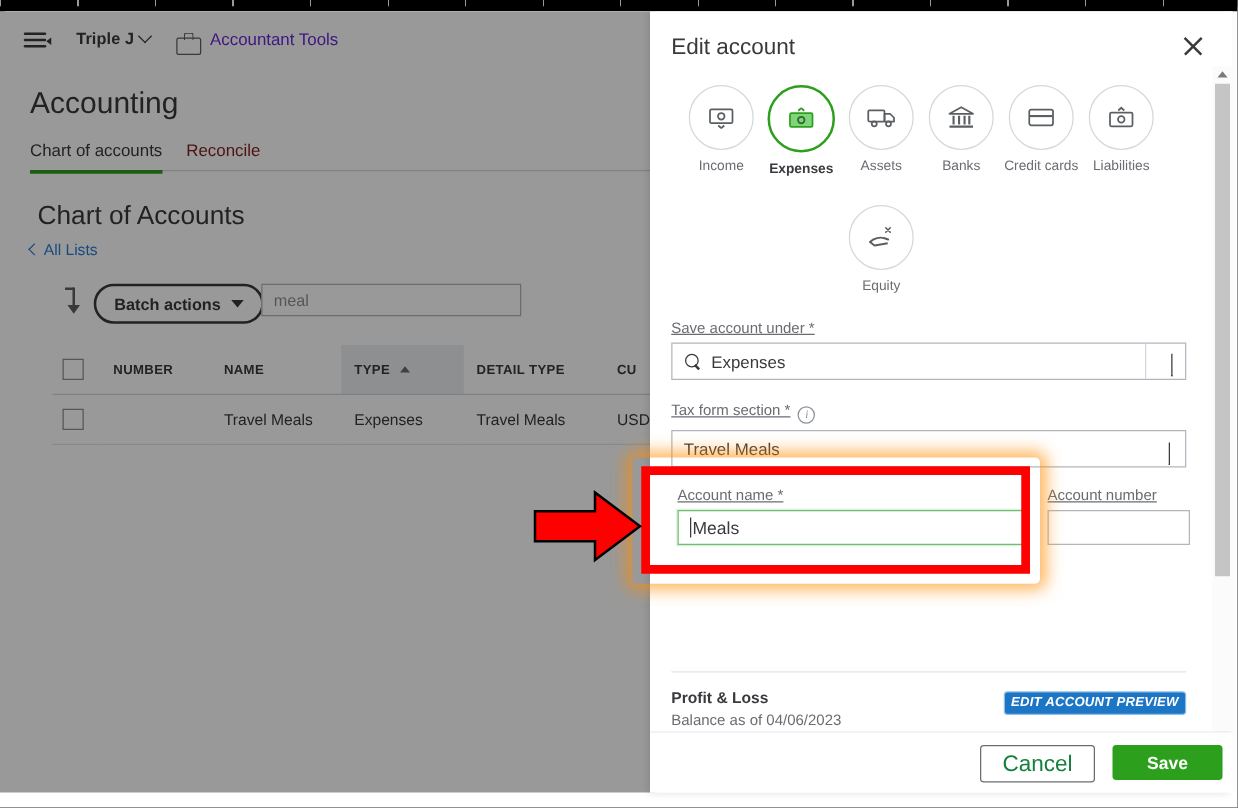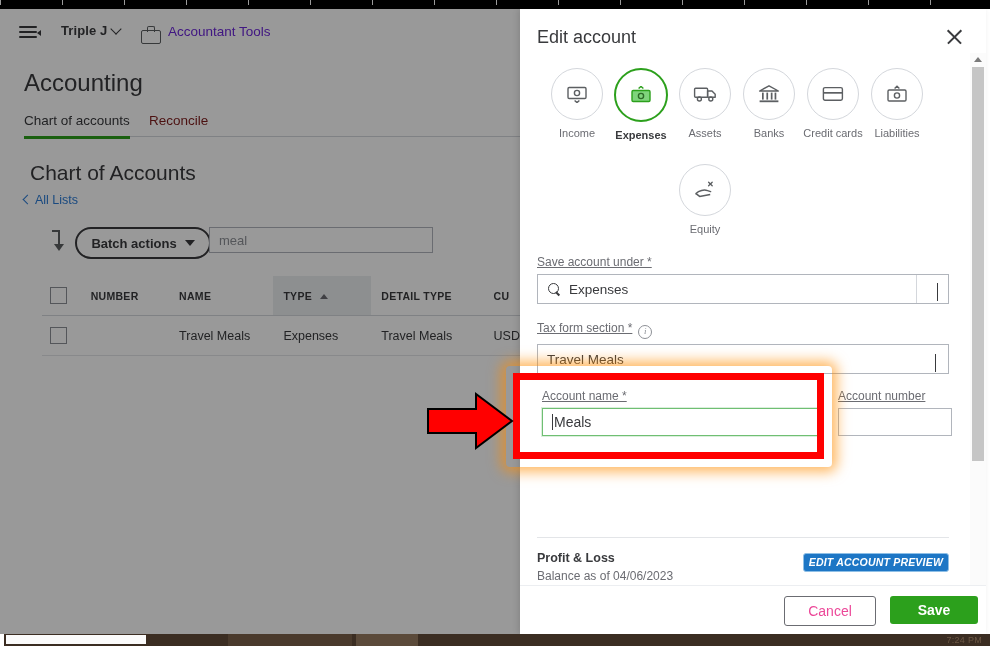--- a/index.html
+++ b/index.html
@@ -118,21 +118,21 @@
     position: absolute; left: 51px; top: 78px; width: 132px; height: 28px;
     border: 2px solid #393a3d; border-radius: 16px; background: #fff;
     font-size: 13px; font-weight: bold; color: #393a3d;
     display:flex; align-items:center; justify-content:center; gap:8px;
   }
   .batch-btn .tri{
     width:0;height:0;border-left:5px solid transparent;border-right:5px solid transparent;
     border-top:6px solid #393a3d;
   }
   .filter-input {
-    position: absolute; left: 185px; top: 78px; width: 224px; height: 26px;
+    position: absolute; left: 185px; top: 78px; width: 208px; height: 26px;
     border: 1px solid #b1b5bc; background: #fff;
     font-size: 13px; color: #8d9096; padding-left: 9px; line-height: 26px;
     box-sizing: border-box;
   }
 
   .tbl {
     position: absolute; left: 18px; top: 127px; width: 478px;
     border-collapse: collapse;
   }
   .tbl th {
@@ -320,21 +320,21 @@
   .vscroll .up{ top:4px; border-bottom:5px solid #7a7a7a;}
   .vscroll .dn{ bottom:4px; border-top:5px solid #7a7a7a;}
 
   .modal-footer {
     position:absolute; left:0; bottom:0; width:466px; height:48px;
     background:#fff; border-top:1px solid #eceef1;
   }
   .btn-cancel {
     position:absolute; right:110px; top:10px; width:90px; height:28px;
     border:1.4px solid #6b6c72; background:#fff; border-radius:3px;
-    font-size:14px; color:#ec4899; display:flex;align-items:center;justify-content:center;
+    font-size:18px; color:#15803d; display:flex;align-items:center;justify-content:center;
     cursor:pointer;
   }
   .btn-save {
     position:absolute; right:8px; top:10px; width:88px; height:28px;
     background:#2ca01c; border-radius:3px; color:#fff; font-size:14px; font-weight:bold;
     display:flex;align-items:center;justify-content:center; cursor:pointer;
   }
 
   
   .hl-glow {
@@ -592,20 +592,14 @@
       <div class="btn-save">Save</div>
     </div>
   </div>
 
   <div class="hl-glow"></div>
   <div class="hl-box"></div>
   <svg class="arrow-ann" viewBox="0 0 88 62">
     <path d="M2 19 H50 V4 L86 31 L50 58 V43 H2 Z" fill="#ff0000" stroke="#000000" stroke-width="2" stroke-linejoin="miter"></path>
   </svg>
 
-  <div class="hscroll">
-    <div class="thumb"></div>
-    <div class="seg1"></div>
-    <div class="seg2"></div>
-    <div class="clock">7:24 PM</div>
-  </div>
 
 </div>
 
 </body></html>

